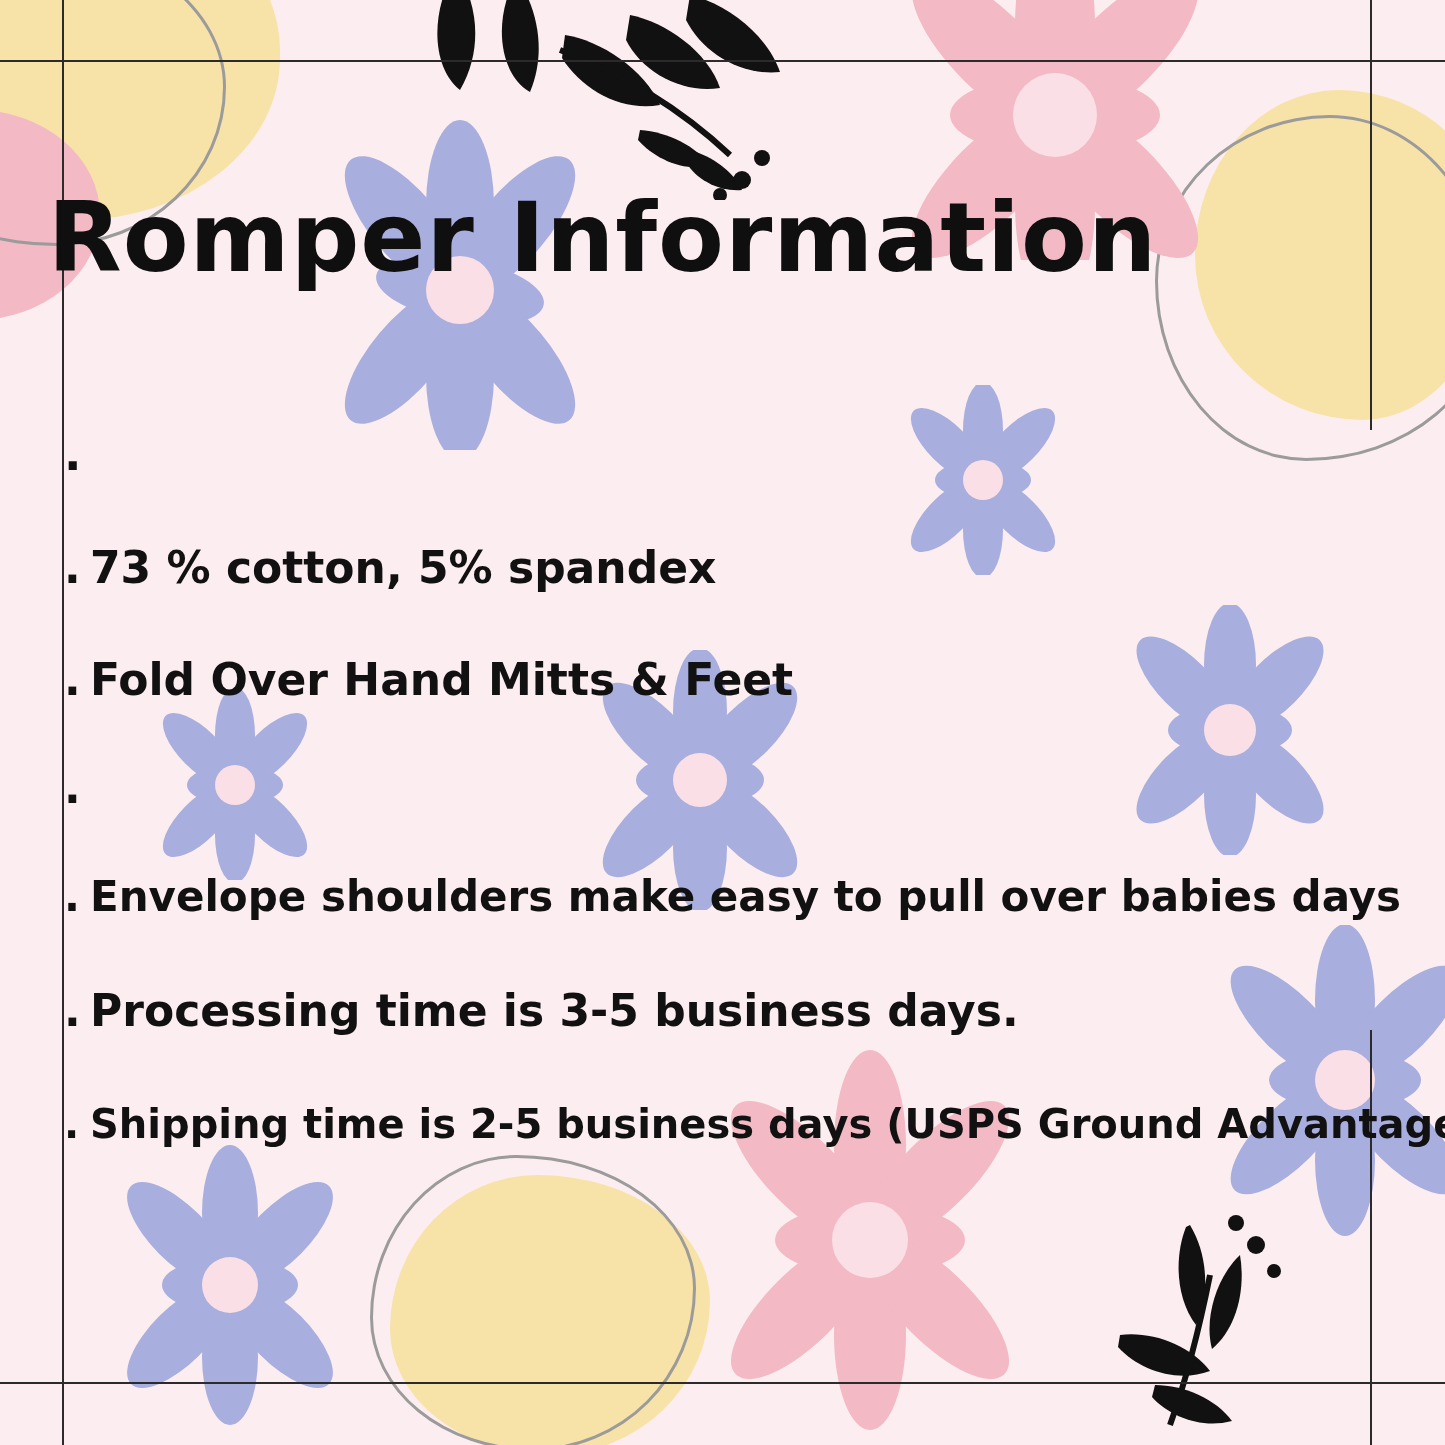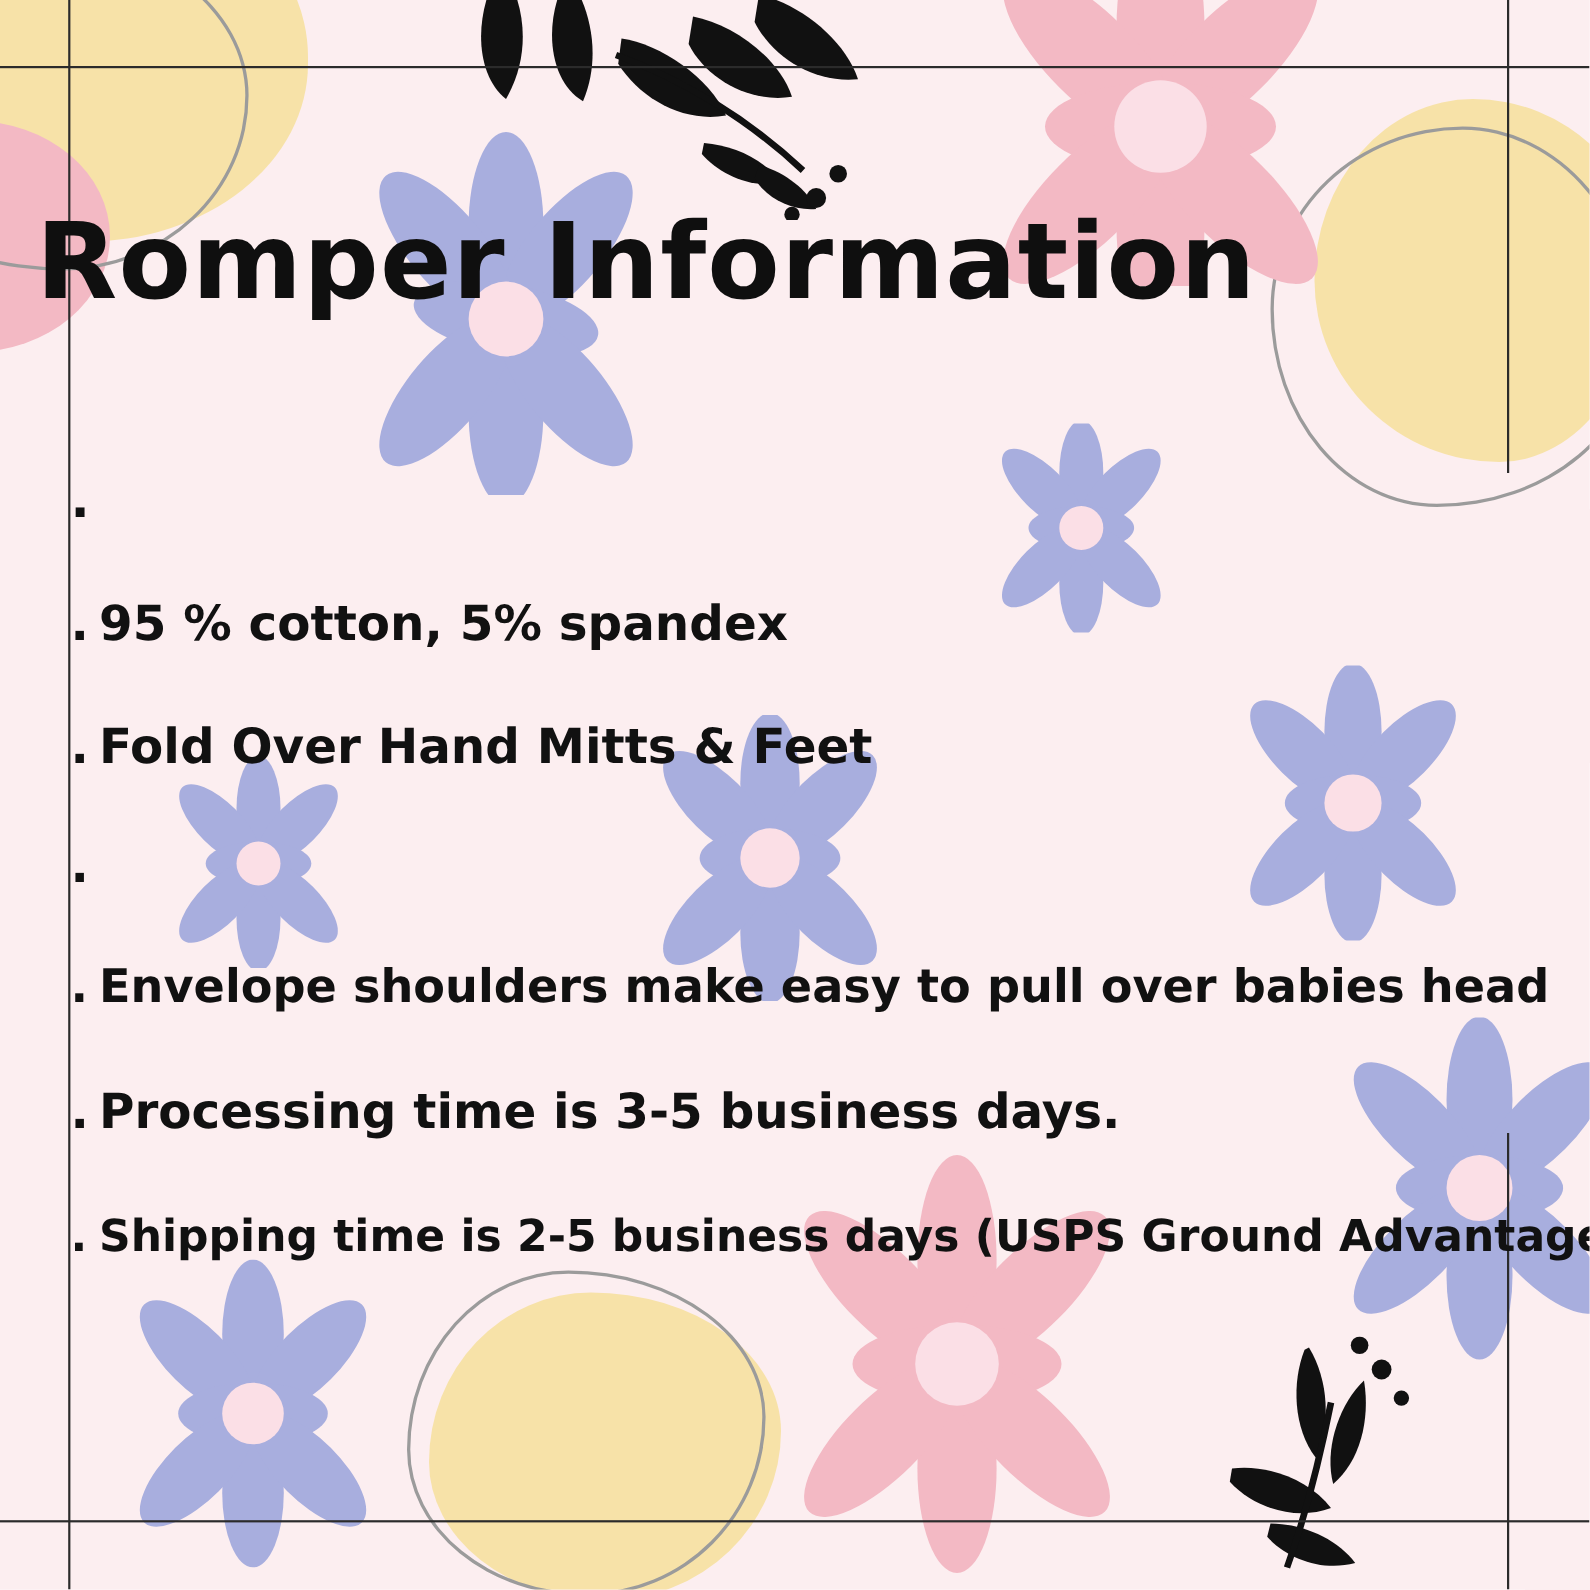--- a/index.html
+++ b/index.html
@@ -94,21 +94,21 @@
   .sprig { position: absolute; }
 
   
   .content {
     position: absolute;
     inset: 0;
   }
   .title {
     position: absolute;
     top: 188px;
-    left: 0;
+    left: 15px;
     width: 1175px;
     text-align: center;
     font-family: "DejaVu Sans", sans-serif;
     font-size: 96px;
     font-weight: 700;
     letter-spacing: 1px;
     color: #0f0f0f;
     line-height: 1.05;
   }
   .bullet-list {
@@ -315,32 +315,32 @@
   <div class="content">
 
     <div class="title">Romper Information</div>
 
     <ul class="bullet-list">
       <li class="bullet-item sz-1">
         <span class="bullet-dot">.</span>
       </li>
       <li class="bullet-item sz-2">
         <span class="bullet-dot">.</span>
-        <span class="bullet-text">95 % cotton, 5% spandex</span>
+        <span class="bullet-text">73 % cotton, 5% spandex</span>
       </li>
       <li class="bullet-item sz-3">
         <span class="bullet-dot">.</span>
         <span class="bullet-text">Fold Over Hand Mitts &amp; Feet</span>
       </li>
       <li class="bullet-item sz-4">
         <span class="bullet-dot">.</span>
       </li>
       <li class="bullet-item sz-5">
         <span class="bullet-dot">.</span>
-        <span class="bullet-text">Envelope shoulders make easy to pull over babies head</span>
+        <span class="bullet-text">Envelope shoulders make easy to pull over babies days</span>
       </li>
       <li class="bullet-item sz-6">
         <span class="bullet-dot">.</span>
         <span class="bullet-text">Processing time is 3-5 business days.</span>
       </li>
       <li class="bullet-item sz-7">
         <span class="bullet-dot">.</span>
         <span class="bullet-text">Shipping time is 2-5 business days (USPS Ground Advantage)</span>
       </li>
     </ul>

